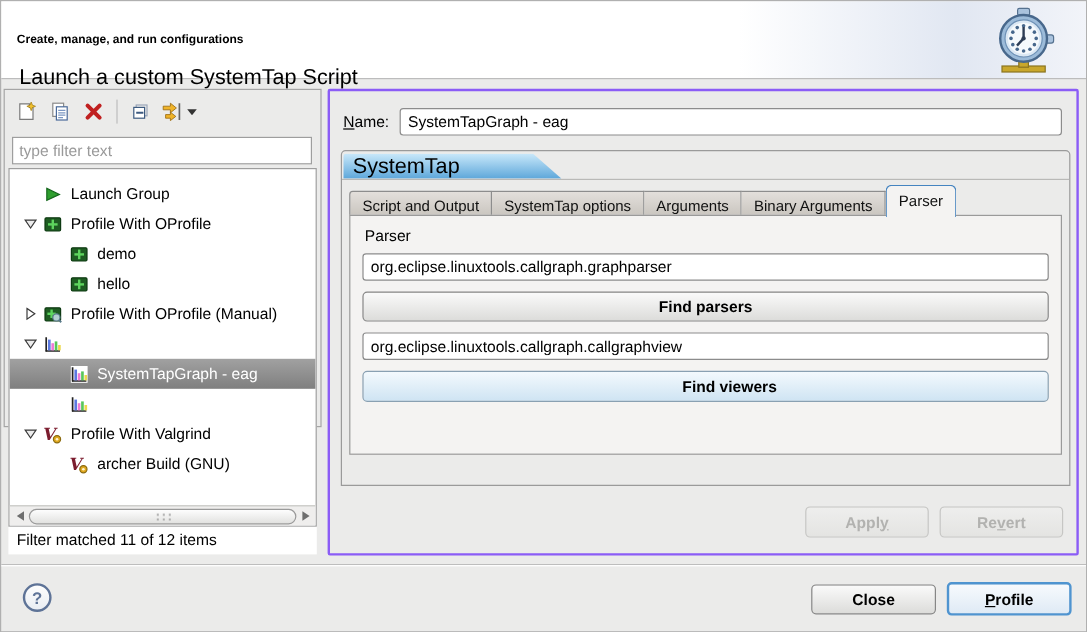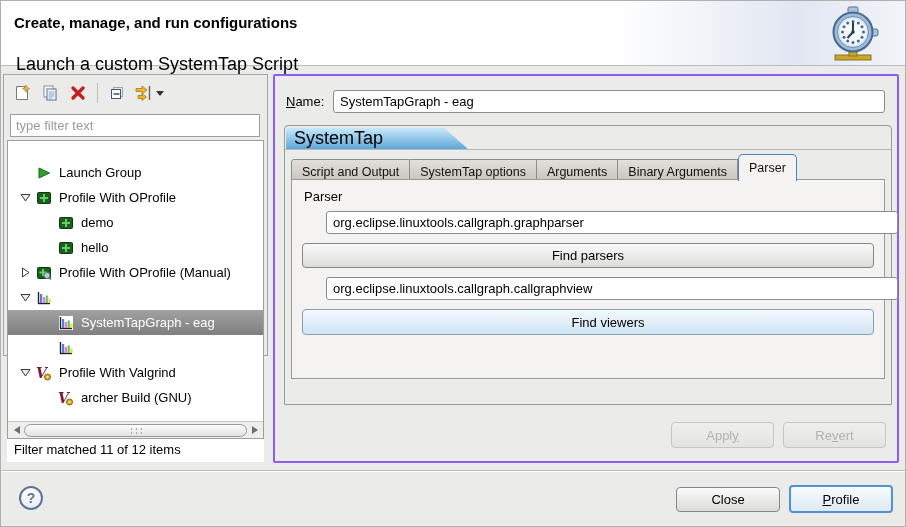--- a/index.html
+++ b/index.html
@@ -12,21 +12,21 @@
     border:1px solid #b0b0b0;
   }
   .mn { text-decoration:underline; }
 
   
   .banner {
     position:absolute; left:0; top:0; width:100%; height:65px;
     background:linear-gradient(to right, #ffffff 68%, #e1e7f2 88%, #f2f4f9 100%);
     border-bottom:1px solid #bcbcbc;
   }
-  .banner-title { position:absolute; left:13px; top:13px; font-weight:bold; font-size:15px; }
+  .banner-title { position:absolute; left:13px; top:27px; font-weight:bold; font-size:10px; }
   .banner-subtitle { position:absolute; left:15px; top:53px; font-size:18px; }
   .banner-icon { position:absolute; right:24px; top:4px; width:56px; height:58px; }
 
   
   .left-panel {
     position:absolute; left:2px; top:73px; width:265px; height:282px;
     border:1px solid #a5a5a5; background:#ebebea;
   }
   .toolbar { position:absolute; left:4px; top:3px; height:30px; display:flex; align-items:center; }
   .tool-btn { width:28px; height:26px; display:flex; align-items:center; justify-content:center; }
@@ -34,21 +34,21 @@
   .filter-input {
     position:absolute; left:6px; top:39px; width:250px; height:23px;
     border:1px solid #9e9e9e; background:#fff; padding:0 5px;
     font-family:"Liberation Sans", sans-serif; font-size:13px; color:#000;
   }
   .filter-input::placeholder { color:#9a9a9a; opacity:1; }
   .tree-box {
     position:absolute; left:3px; top:65px; width:257px; height:299px;
     border:1px solid #9e9e9e; background:#fff; overflow:hidden;
   }
-  .tree-rows { padding-top:19px; }
+  .tree-rows { padding-top:8px; }
   .tree-row { display:flex; align-items:center; height:25px; padding-left:6px; width:100%; }
   .tree-row.selected {
     background:linear-gradient(#a1a1a1,#7f7f7f); color:#fff;
   }
   .exp { width:22px; display:flex; align-items:center; justify-content:center; flex:0 0 22px; }
   .indent { width:22px; flex:0 0 22px; }
   .ticon { width:16px; height:16px; margin-right:7px; flex:0 0 16px; }
   .tlabel { white-space:nowrap; }
 
   .hscroll {
@@ -108,28 +108,28 @@
     border-radius:5px 5px 0 0; margin-bottom:-1px; position:relative; z-index:2;
   }
   .tab-content {
     position:absolute; left:6px; top:53px; width:594px; height:200px;
     background:#f4f3f2; border:1px solid #9a9a9a; z-index:1;
   }
   .section-label { position:absolute; left:12px; top:9px; }
   .field {
     position:absolute; left:10px; width:572px; height:23px;
     border:1px solid #8c8c8c; border-radius:3px; background:#fff;
-    padding:0 6px; font-family:"Liberation Sans", sans-serif; font-size:13px;margin-left:24px;
+    padding:0 6px; font-family:"Liberation Sans", sans-serif; font-size:13px;
   }
   .field1 { top:31px; } .field2 { top:97px; }
   .btn {
     display:flex; align-items:center; justify-content:center;
     border:1px solid #868686; border-radius:4px;
     background:linear-gradient(#fafafa,#dcdcda);
-    font-size:13px; color:#000;
+    font-size:13px; color:#000;font-weight:bold;
   }
   .wide-btn { position:absolute; left:10px; width:572px; height:25px; }
   .btn-find-parsers { top:63px; }
   .btn-find-viewers { top:129px; height:26px;
     background:linear-gradient(#f3f9fd,#cfe4f3); border-color:#89a0b2;padding-left:40px; }
   .btn.disabled {
     background:linear-gradient(#eeeeed,#e4e4e2); border-color:#c6c6c4; color:#b2b2b0;
   }
   .btn-apply { position:absolute; left:396px; top:346px; width:103px; height:26px; }
   .btn-revert { position:absolute; left:508px; top:346px; width:103px; height:26px; }

